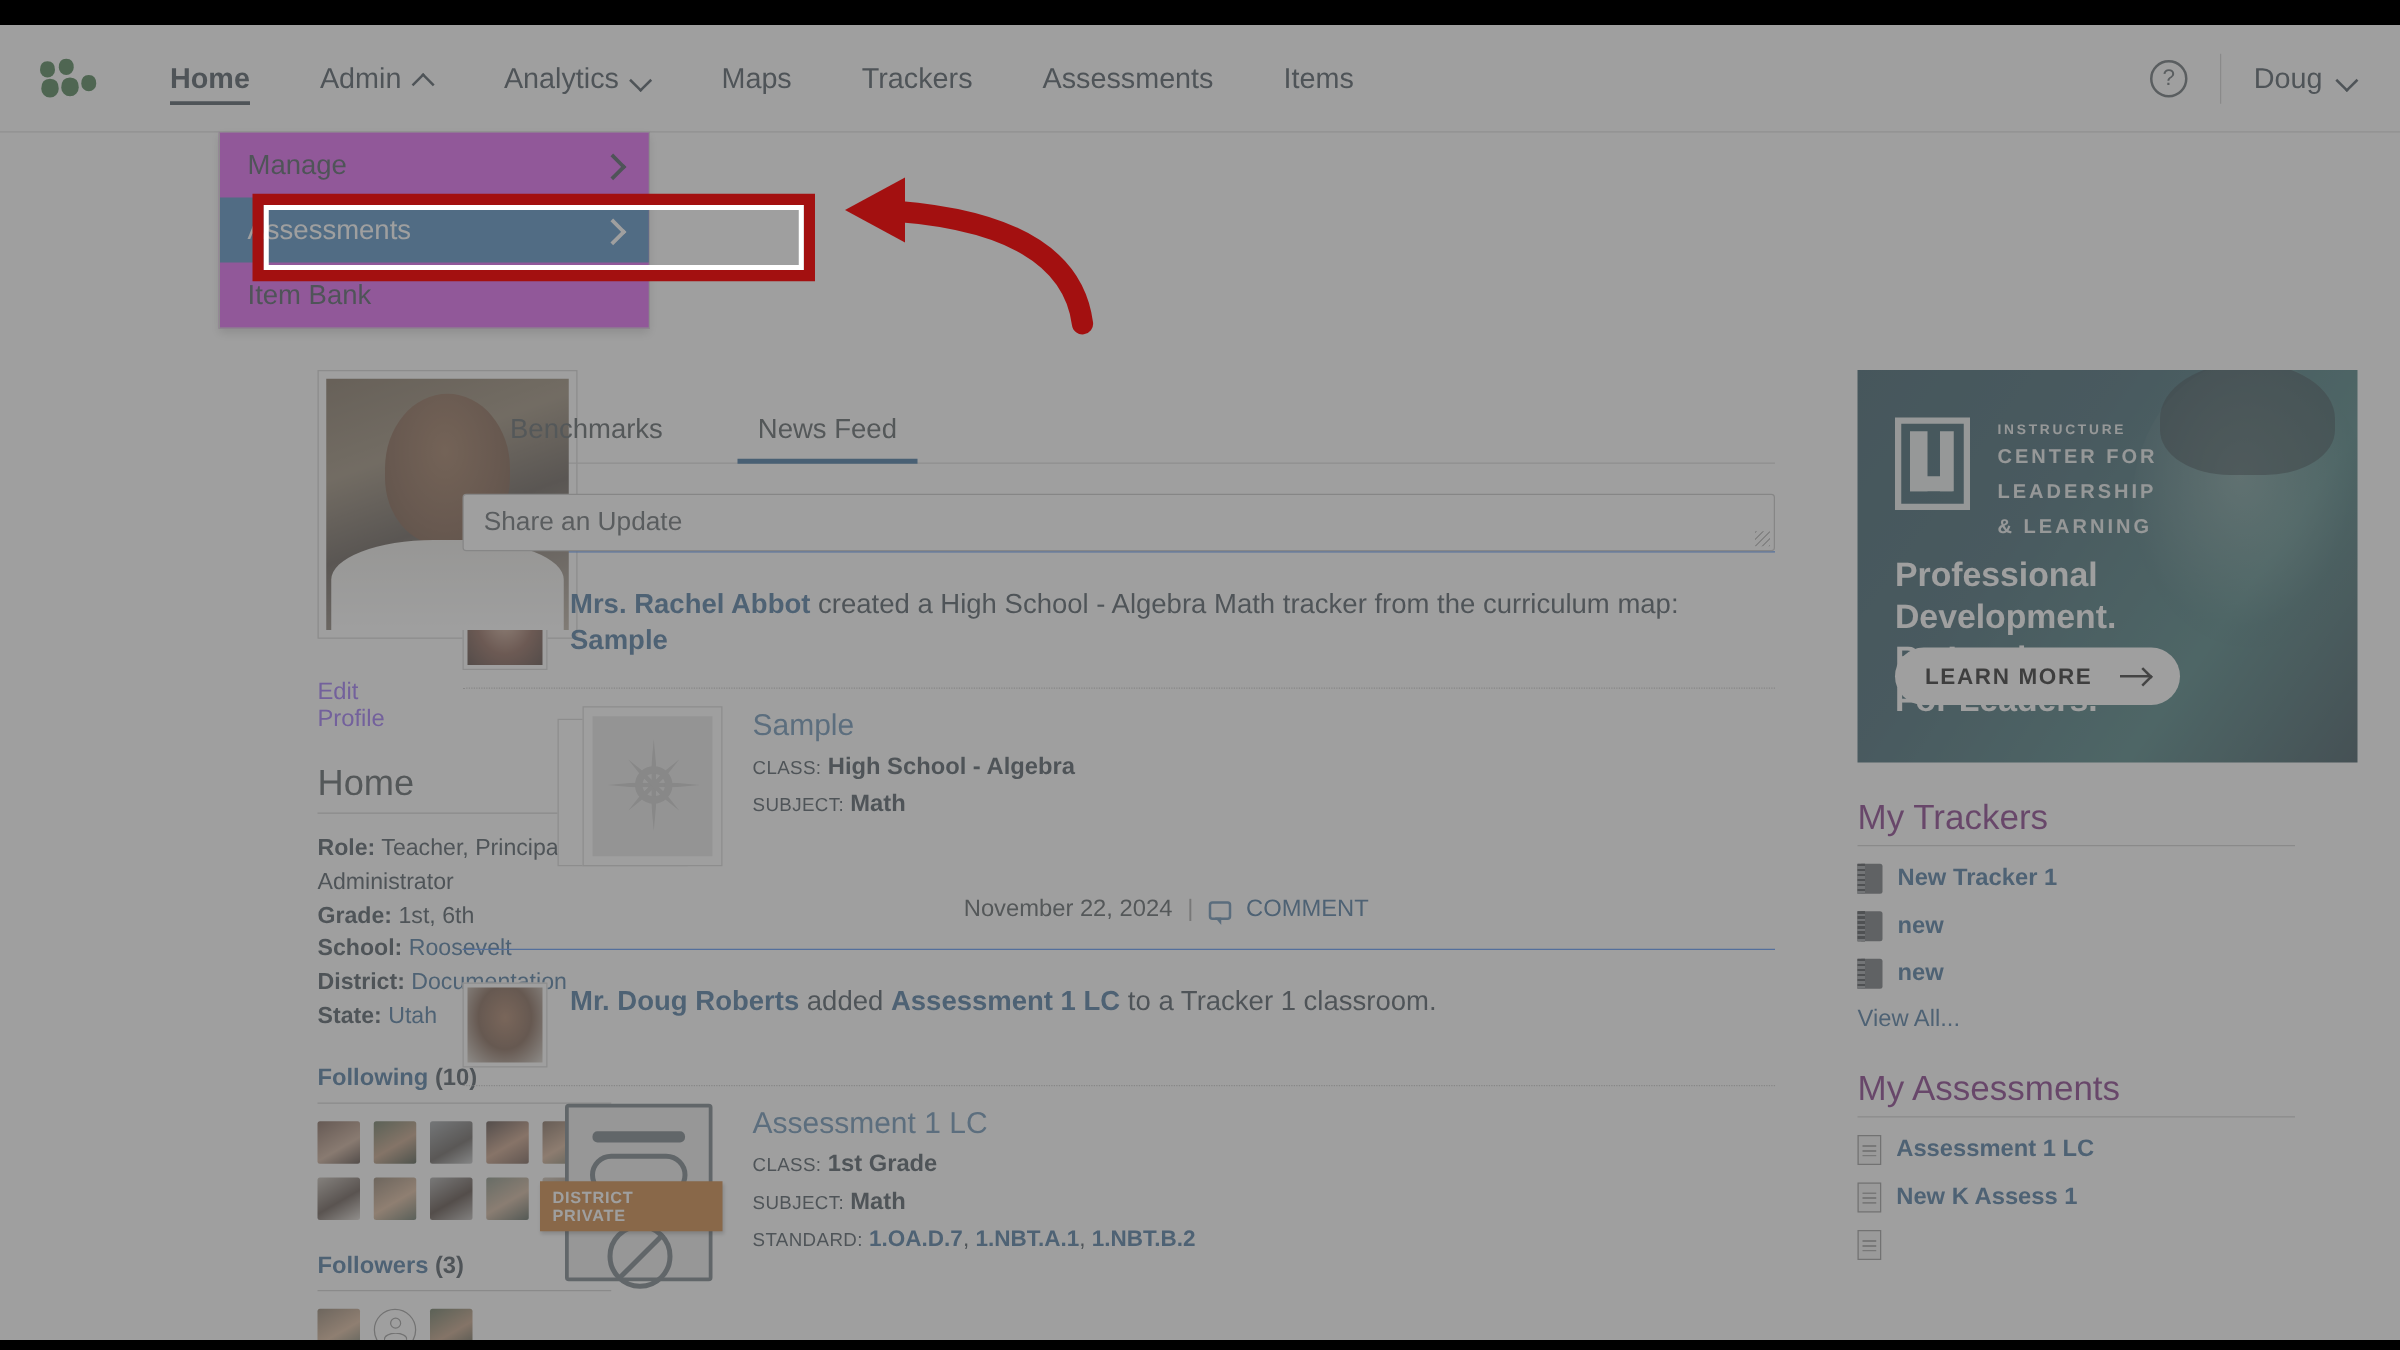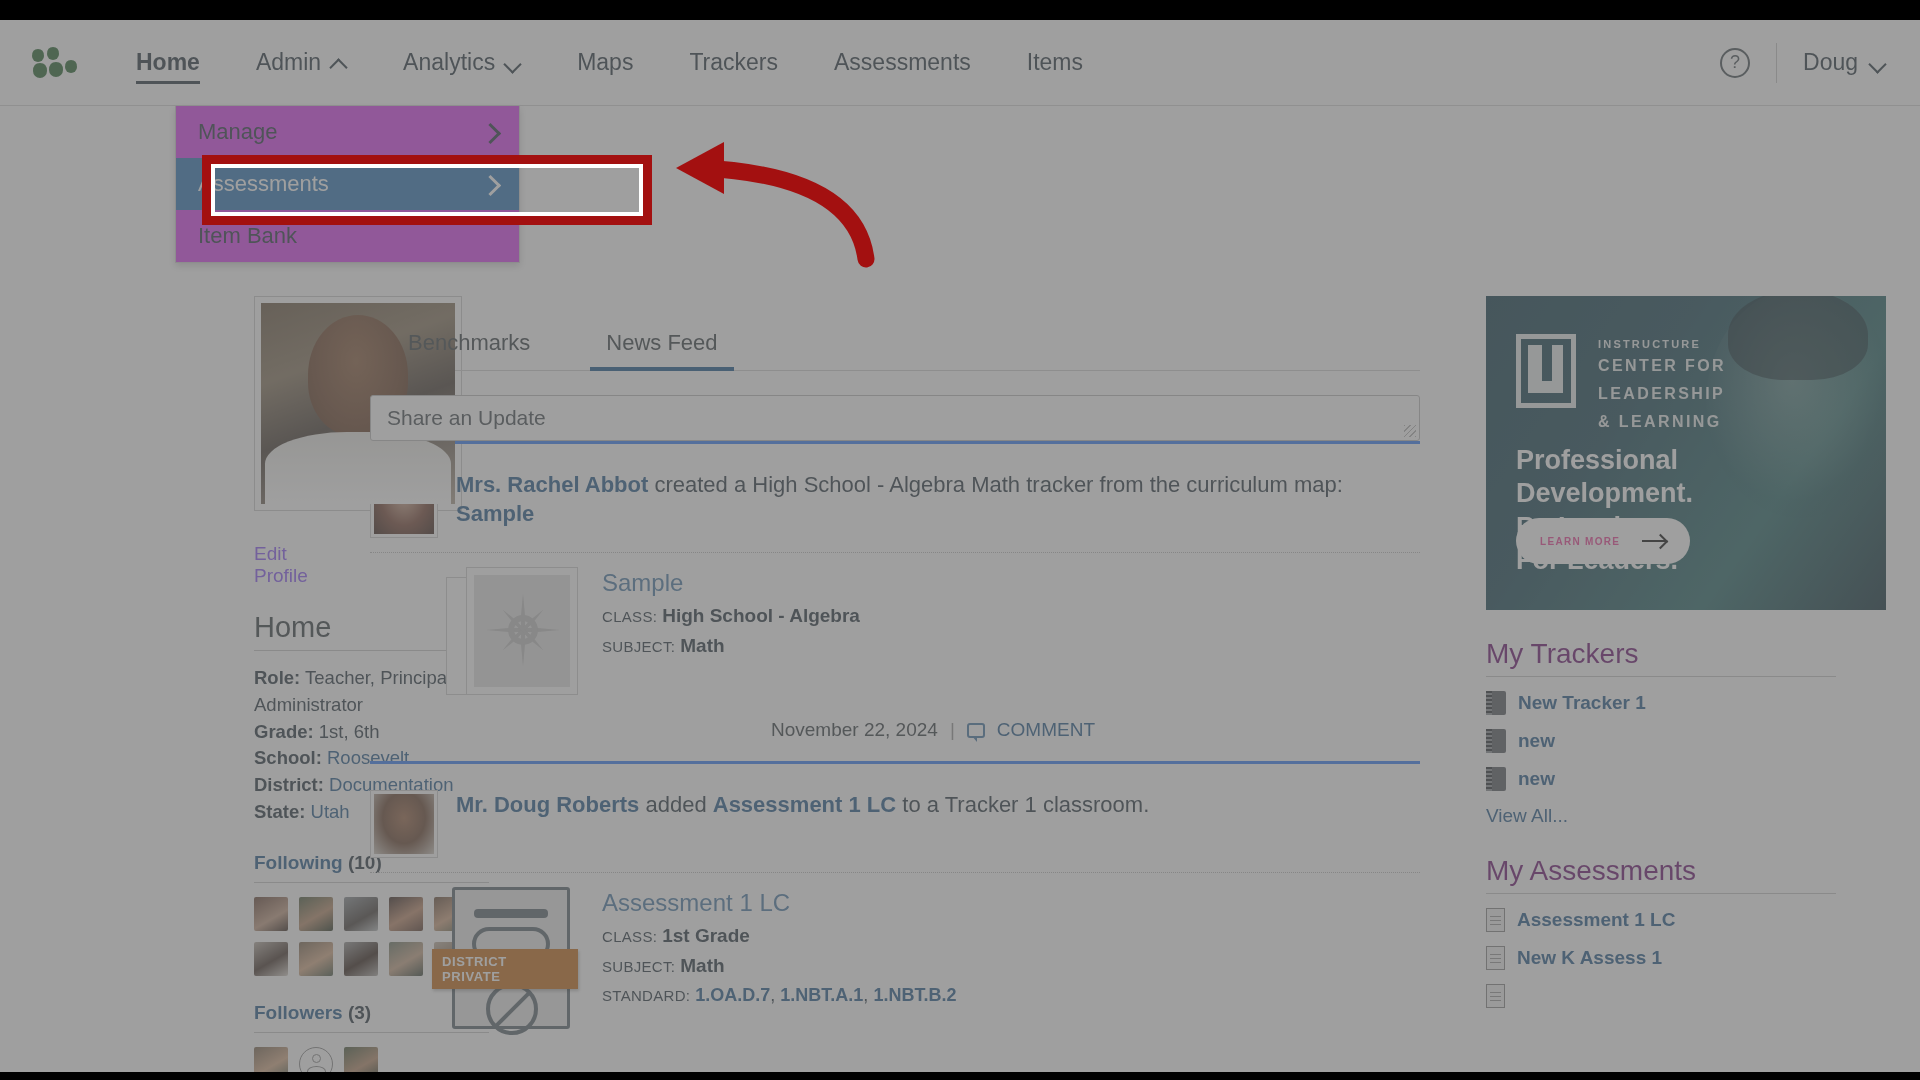--- a/index.html
+++ b/index.html
@@ -168,21 +168,21 @@
   .share-box {
     margin-top: 24px; height: 46px;
     border: 1px solid #bdbdbd; border-radius: 3px;
     display: flex; align-items: center; padding: 0 16px;
     font-size: 21px; color: #4a5257; position: relative; background:#fff;
   }
   .share-box::after {
     content:""; position:absolute; right:3px; bottom:3px; width:12px; height:12px;
     background: repeating-linear-gradient(135deg, #b5b5b5 0 1px, transparent 1px 4px);
   }
-  .post { border-top: 3px solid #3b82f6; padding: 26px 0 0 0; }
+  .post { border-top: 1px solid #3b82f6; padding: 26px 0 0 0; }
   .post:first-of-type { border-top: none; margin-top: 18px; padding-top: 22px; border-top:1px solid #dadada; }
   .post-head { display: flex; gap: 18px; }
   .post-av { width: 68px; height: 68px; border: 1px solid #cfcfcf; padding: 3px; background:#fff; flex:0 0 auto; }
   .post-av .inner { width:100%; height:100%; }
   .pa1 .inner { background: radial-gradient(ellipse at 50% 35%, #d9b39a 0%, #7a4a3a 55%, #3b2720 100%); }
   .pa2 .inner { background: radial-gradient(ellipse at 50% 40%, #9c6a4b 0%, #6a4733 50%, #cfc9c0 100%); }
   .post-body { flex: 1; }
   .post-text { font-size: 22px; line-height: 1.32; color: #2d3b45; }
   .post-text b { color: #2b5f8e; }
   .post-inner {
@@ -244,21 +244,21 @@
   .ad-logo::after { content:""; position:absolute; left:7px; top:42px; width:34px; height:12px; background:#e8ecec; }
   .ad-logo .i { position:absolute; right:8px; top:6px; width:11px; height:48px; background:#e8ecec; }
   .ad-brandline { position:absolute; left:112px; top:42px; color:#e8ecec; }
   .ad-brandline .b0 { font-size: 11px; letter-spacing: 2.2px; font-weight: bold; }
   .ad-brandline .b1 { font-size: 16px; letter-spacing: 2.4px; font-weight: bold; line-height: 1.5; margin-top:4px; }
   .ad-head { position:absolute; left:30px; top:148px; color:#ffffff; font-size: 27px; font-weight: bold; line-height: 1.24; }
   .ad-btn {
     position:absolute; left:30px; bottom: 46px;
     background:#ffffff; border-radius: 30px; height: 46px;
     display:flex; align-items:center; gap: 22px; padding: 12px 24px;
-    font-size: 10px; font-weight: bold; letter-spacing: 1.3px; color:#ec4899; cursor:pointer;
+    font-size: 18px; font-weight: bold; letter-spacing: 1.3px; color:#000000; cursor:pointer;
   }
   .arr { display:inline-block; width:24px; height:2px; background:#121212; position:relative; }
   .arr::after { content:""; position:absolute; right:0; top:-4px; width:9px; height:9px;
     border-right:2px solid #121212; border-top:2px solid #121212; transform: rotate(45deg); }
   .r-title {
     font-size: 28px; color: #701a75; font-weight: 300; margin-top: 28px;
     padding-bottom: 6px; border-bottom: 1px solid #c9c9c9; width: 350px;
   }
   .r-row { display:flex; align-items:center; gap: 12px; margin-top: 14px; font-size: 19px; }
   .r-row .t { color:#2b5f8e; font-weight: bold; cursor:pointer; }

